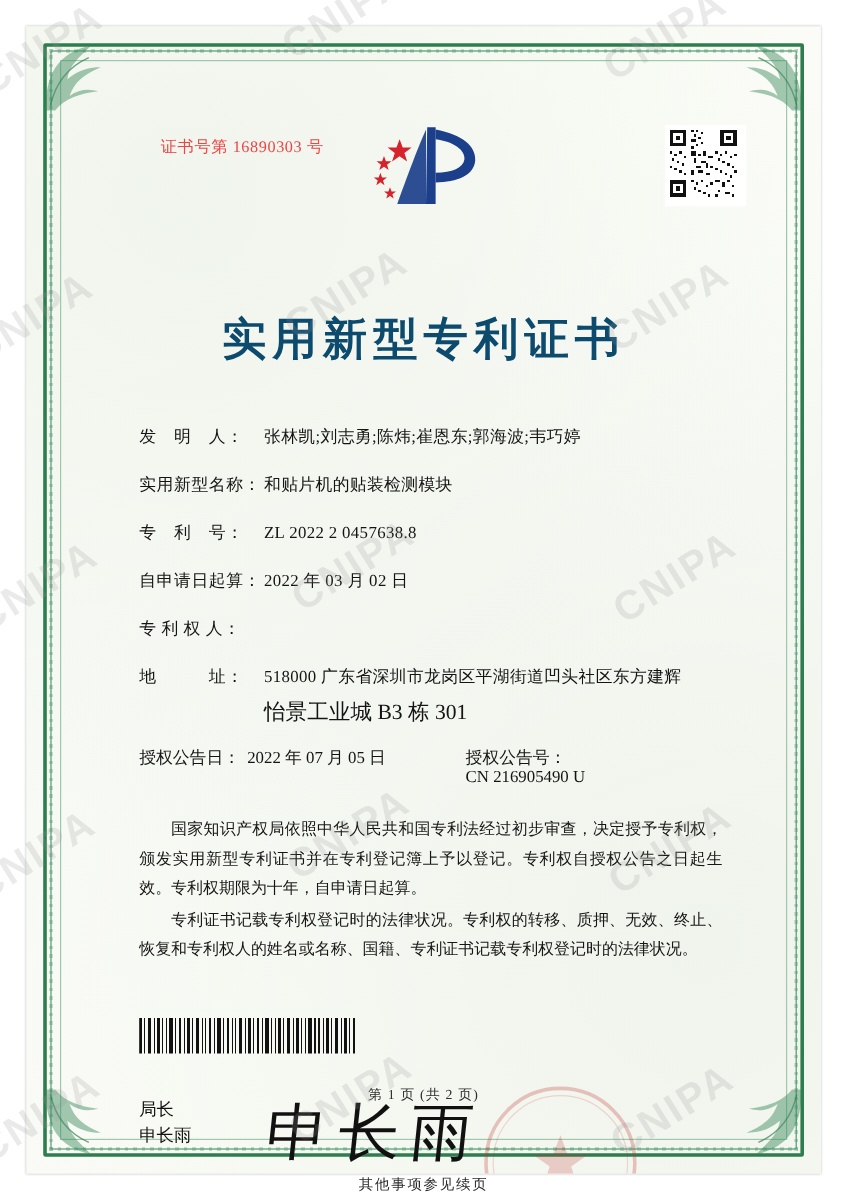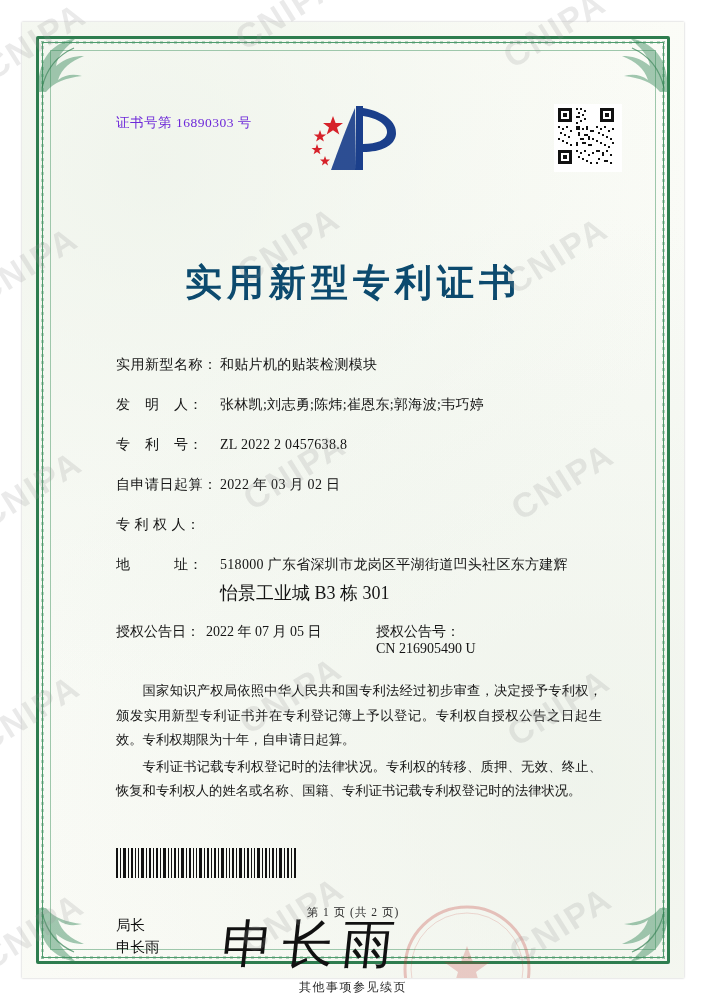--- a/index.html
+++ b/index.html
@@ -99,24 +99,24 @@
     left: 40px; top: 40px; right: 40px; bottom: 40px;
   }
 
   
   .header-row {
     position: relative;
     height: 92px;
   }
   .cert-number {
     position: absolute;
-    left: 54px;
+    left: 72px;
     top: 52px;
     font-size: 13.5px;
-    color: #6d28d9;
+    color: #ef4444;
     letter-spacing: 0.5px;
     white-space: nowrap;
   }
   .logo {
     position: absolute;
     left: 50%;
     top: 38px;
     transform: translateX(-50%);
     width: 120px;
     height: 76px;
@@ -173,20 +173,21 @@
     margin-top: -13px;
     margin-bottom: 18px;
     color: #141414;
   }
   .two-col {
     display: flex;
     align-items: baseline;
     margin-bottom: 16px;
     font-size: 14px;
     color: #141414;
+    gap: 12px;
   }
   .two-col .col-a { width: 260px; display: flex; }
   .two-col .col-b { display: flex; flex-direction: column; }
   .two-col .lbl { white-space: nowrap; margin-right: 6px; }
 
   
   .paragraphs {
     margin-top: 22px;
     padding-left: 54px;
     padding-right: 42px;
@@ -425,27 +426,27 @@
           </g>
         </svg>
       </div>
     </div>
 
     <div class="title">实用新型专利证书</div>
 
     <div class="fields">
 
       <div class="field-row">
+        <span class="field-label">发　明　人：</span>
+        <span class="field-value">张林凯;刘志勇;陈炜;崔恩东;郭海波;韦巧婷</span>
+      </div>
+
+      <div class="field-row">
         <span class="field-label">实用新型名称：</span>
         <span class="field-value">和贴片机的贴装检测模块</span>
-      </div>
-
-      <div class="field-row">
-        <span class="field-label">发　明　人：</span>
-        <span class="field-value">张林凯;刘志勇;陈炜;崔恩东;郭海波;韦巧婷</span>
       </div>
 
       <div class="field-row">
         <span class="field-label">专　利　号：</span>
         <span class="field-value">ZL 2022 2 0457638.8</span>
       </div>
 
       <div class="field-row">
         <span class="field-label">自申请日起算：</span>
         <span class="field-value">2022 年 03 月 02 日</span>

